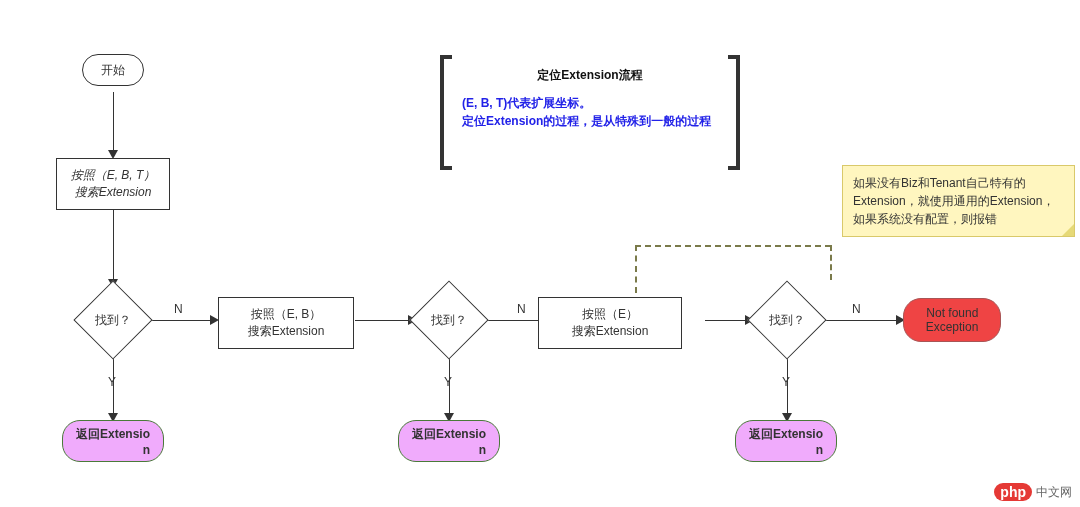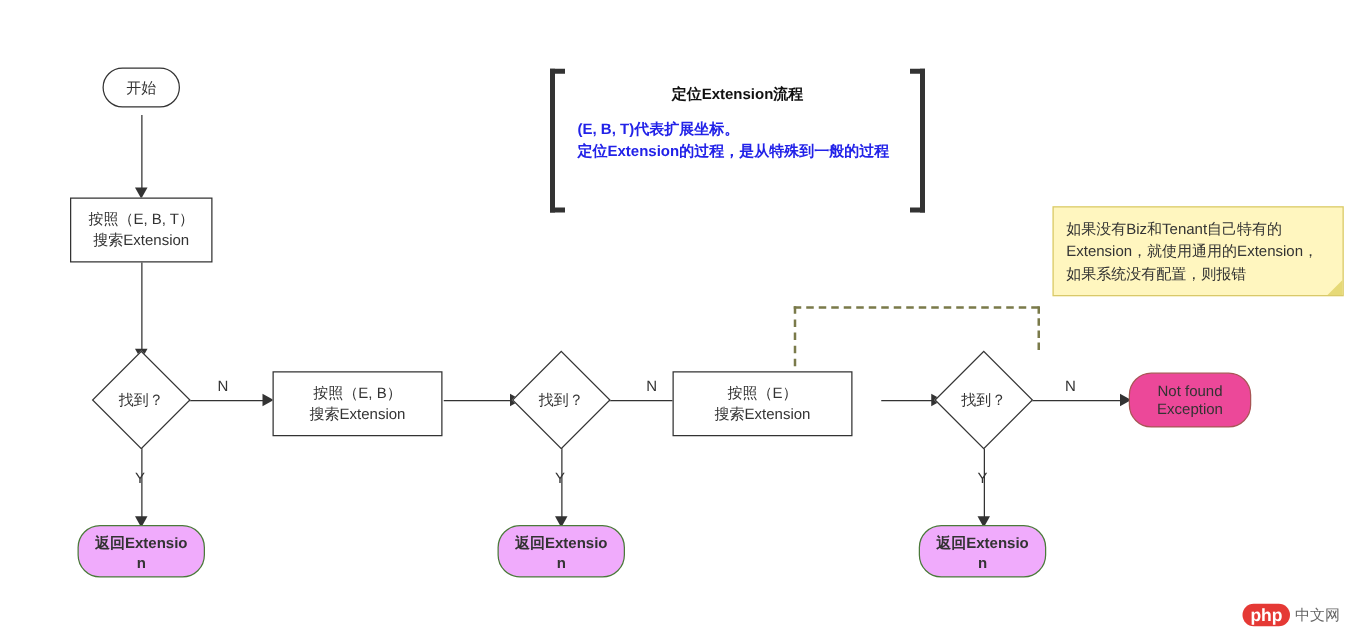--- a/index.html
+++ b/index.html
@@ -21,28 +21,29 @@
       justify-content: center;
     }
     
     .terminator {
       border: 1.5px solid #333;
       border-radius: 18px;
       background: #ffffff;
       padding: 6px 12px;
       min-width: 60px;
       min-height: 32px;
+      text-align: right;
     }
     .terminator.green {
       background: #f0abfc;
       border-color: #4a7a3a;
       font-weight: bold;
     }
     .terminator.red {
-      background: #ec4899;
+      background: #ef4444;
       border-color: #a85555;
     }
     
     .process {
       border: 1.5px solid #333;
       background: #ffffff;
       padding: 8px 10px;
       line-height: 1.4;
     }
     
@@ -191,21 +192,21 @@
 <div class="edge-label" style="left:852px; top:302px;">N</div>
 
 <div class="line-dash-v" style="left:830px; top:245px; height:35px;"></div>
 <div class="line-dash-h" style="left:635px; top:245px; width:196px;"></div>
 <div class="line-dash-v" style="left:635px; top:245px; height:48px;"></div>
 
 <div class="node terminator" style="left:82px; top:54px; width:62px;">
   <span>开始</span>
 </div>
 
-<div class="node process" style="left:56px; top:158px; width:114px;">
+<div class="node process" style="left:56px; top:158px; width:114px;font-style:italic;">
   <div>
     <div>按照（E, B, T）</div>
     <div>搜索Extension</div>
   </div>
 </div>
 
 <div class="node diamond-wrap" style="left:73px; top:280px;">
   <div class="diamond"></div>
   <div class="diamond-label">找到？</div>
 </div>

